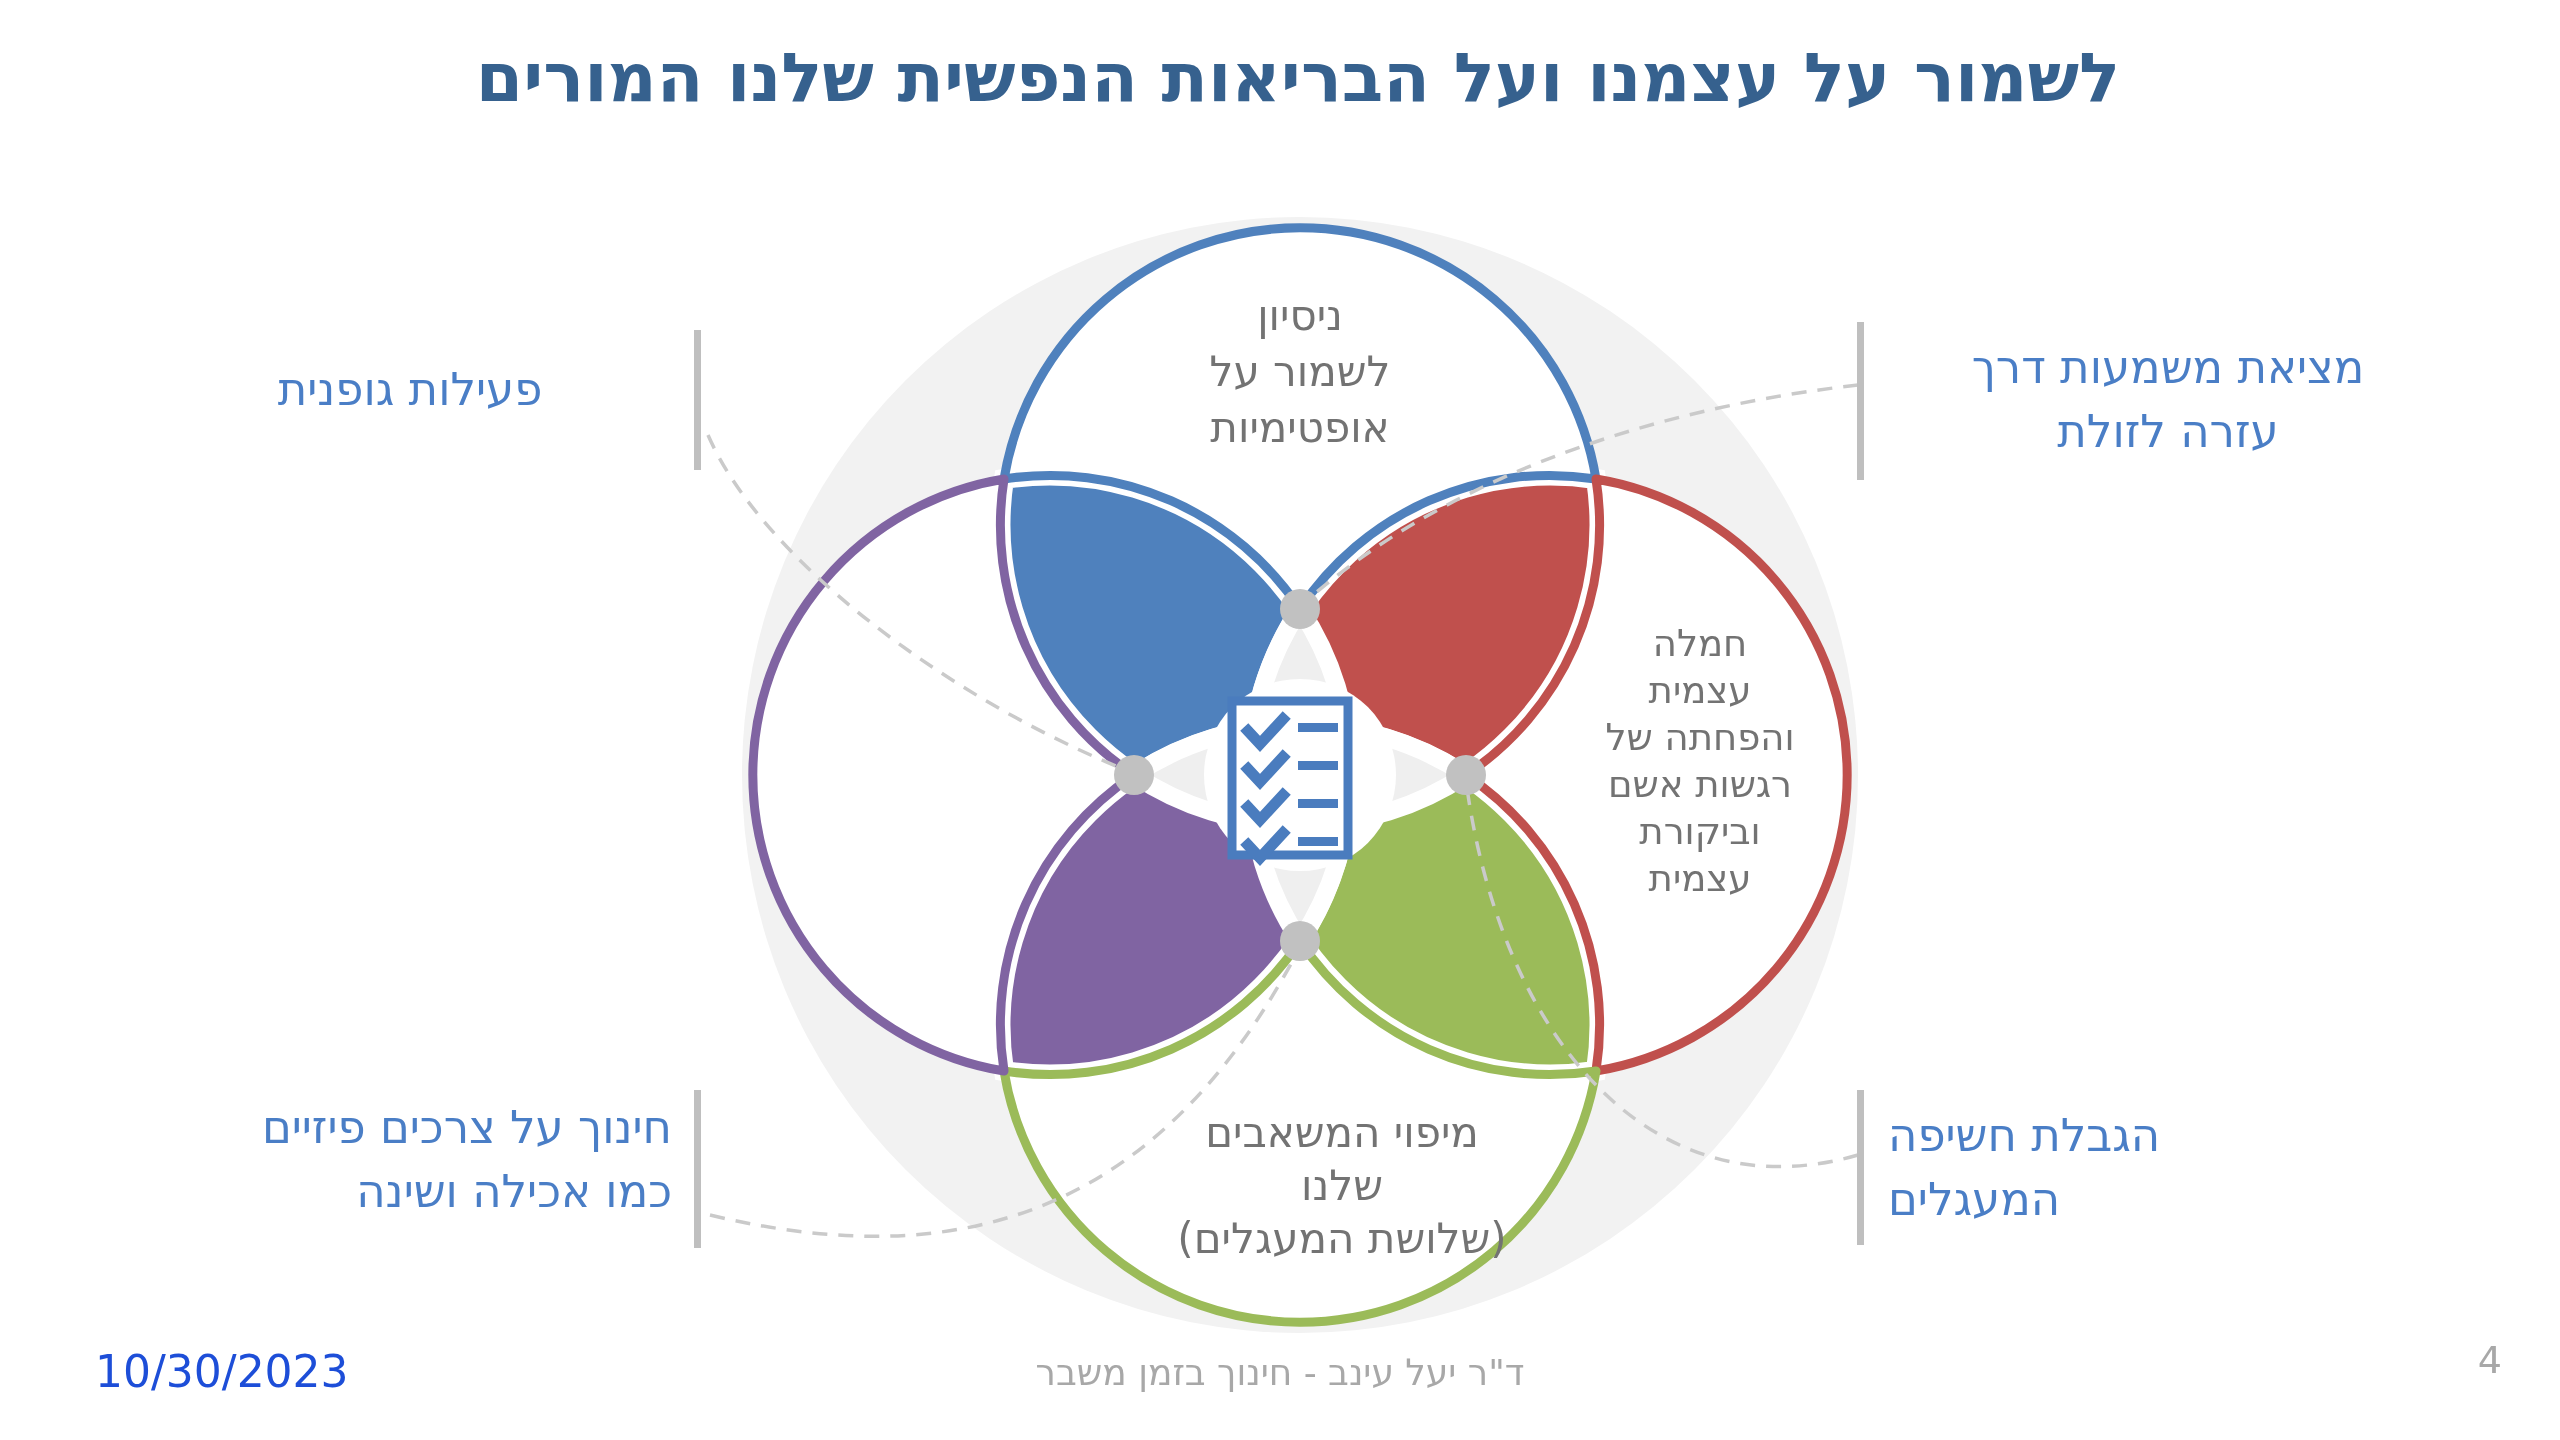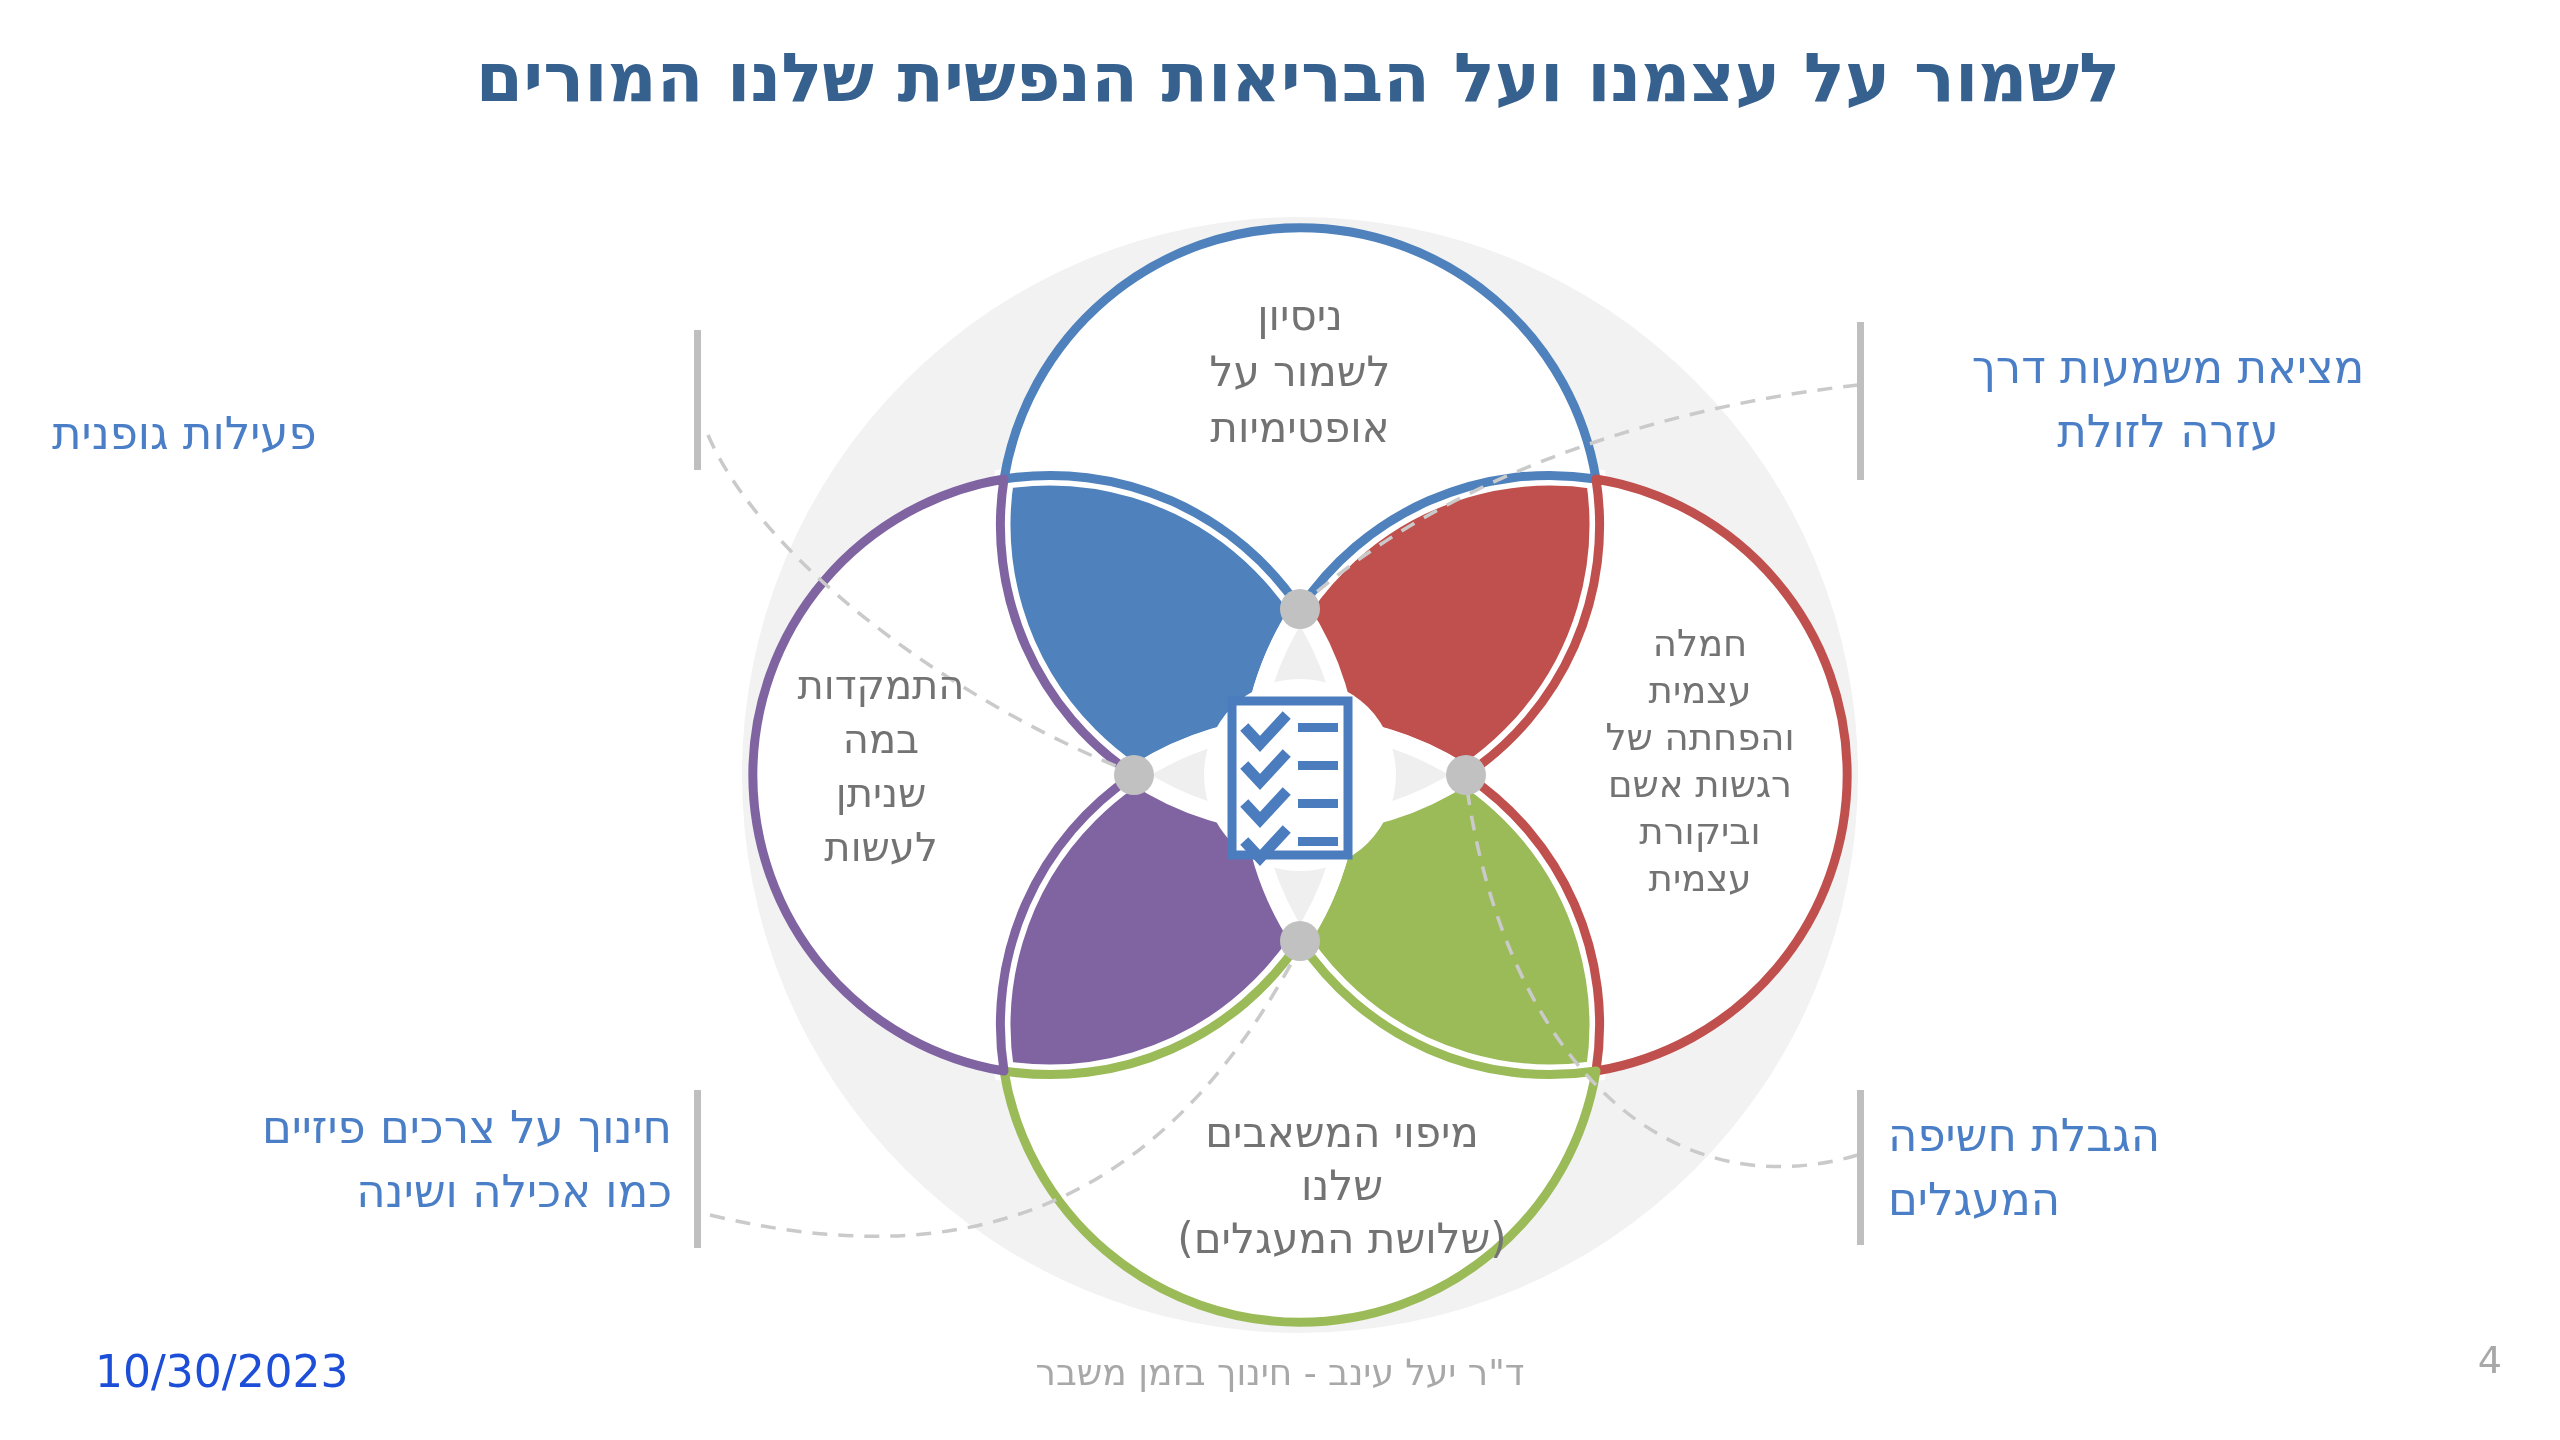--- a/index.html
+++ b/index.html
@@ -9,21 +9,21 @@
   .ml{white-space:pre-line;}
   .slide-title{position:absolute;top:34px;left:0;right:0;text-align:center;
                font-size:68px;font-weight:bold;color:#36618E;line-height:1.3;margin-left:36px;}
   .venn-svg{position:absolute;left:700px;top:135px;width:1200px;height:1260px;}
   .circle-text{position:absolute;text-align:center;color:#737373;}
   .circle-text.top{left:1110px;top:288px;width:380px;font-size:42px;line-height:56px;}
   .circle-text.right{left:1570px;top:620px;width:260px;font-size:37px;line-height:47px;}
   .circle-text.bottom{left:1132px;top:1106px;width:420px;font-size:42px;line-height:53px;}
   .circle-text.left{left:752px;top:658px;width:258px;font-size:40px;line-height:54px;}
   .callout{position:absolute;color:#4A7EC6;font-size:45px;line-height:64px;}
-  .callout.tl{right:1888px;top:358px;width:620px;text-align:left;margin-top:44px;}
+  .callout.tl{right:1840px;top:358px;width:620px;text-align:center;}
   .callout.tr{left:1888px;top:336px;width:560px;text-align:center;}
   .callout.bl{right:1888px;top:1096px;width:640px;text-align:right;}
   .callout.br{left:1888px;top:1104px;width:520px;text-align:left;}
   .callout-bar{position:absolute;width:7px;background:#BFBFBF;}
   .bar-tl{left:694px;top:330px;height:140px;}
   .bar-tr{left:1857px;top:322px;height:158px;}
   .bar-bl{left:694px;top:1090px;height:158px;}
   .bar-br{left:1857px;top:1090px;height:155px;}
   .footer-date{position:absolute;left:95px;top:1346px;font-size:44px;color:#1d4ed8;}
   .footer-credit{position:absolute;left:0;right:0;top:1352px;text-align:center;
@@ -97,24 +97,20 @@
 אופטימיות</div>
   <div class="circle-text right rtl ml">חמלה
 עצמית
 והפחתה של
 רגשות אשם
 וביקורת
 עצמית</div>
   <div class="circle-text bottom rtl ml">מיפוי המשאבים
 שלנו
 (שלושת המעגלים)</div>
-  <div class="circle-text left rtl ml">התמקדות
-במה
-שניתן
-לעשות</div>
 
   <div class="callout tl rtl ml">פעילות גופנית</div>
   <div class="callout-bar bar-tl"></div>
 
   <div class="callout tr rtl ml">מציאת משמעות דרך
 עזרה לזולת</div>
   <div class="callout-bar bar-tr"></div>
 
   <div class="callout bl rtl ml">חינוך על צרכים פיזיים
 כמו אכילה ושינה</div>

